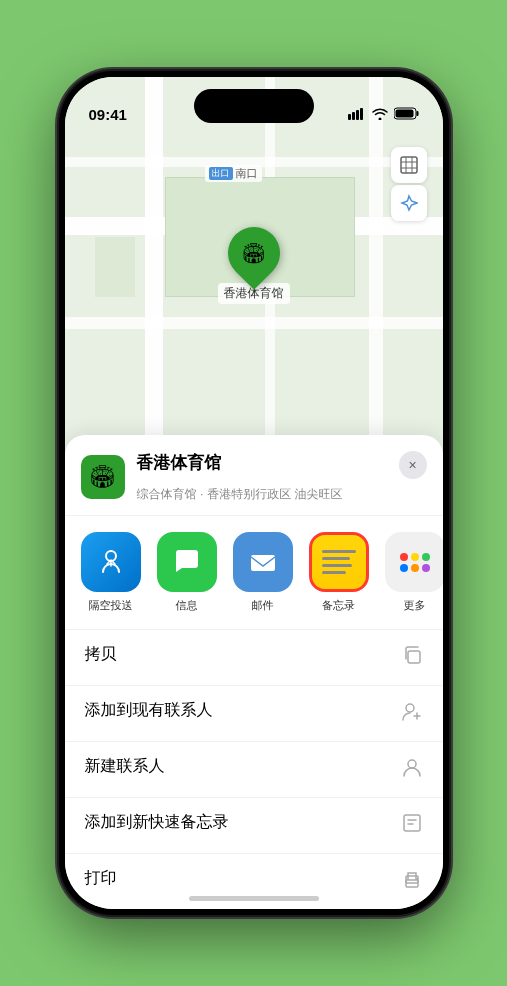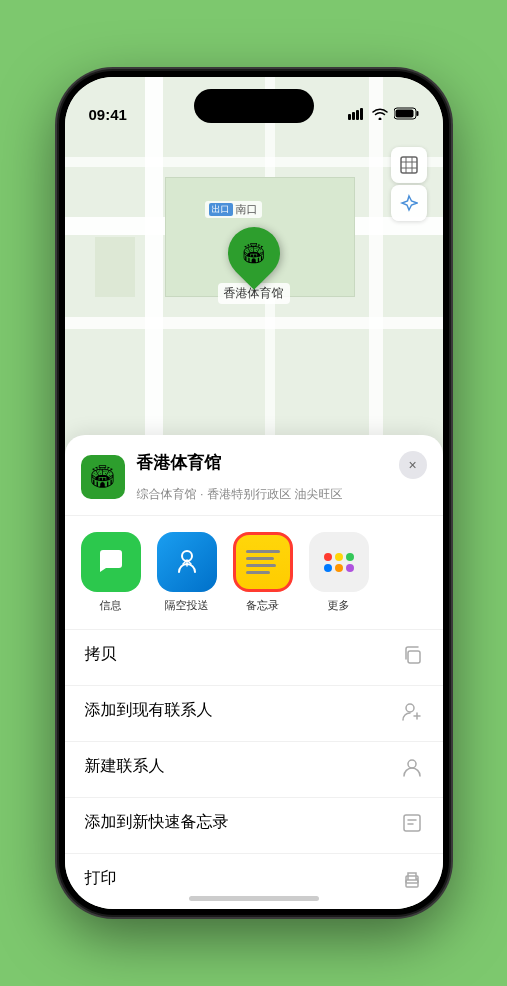--- a/index.html
+++ b/index.html
@@ -137,21 +137,20 @@
       top: 88px;
       left: 140px;
       font-size: 11px;
       color: #555;
       background: rgba(255,255,255,0.8);
       padding: 1px 4px;
       border-radius: 3px;
       display: flex;
       align-items: center;
       gap: 3px;
-      margin-top: 36px;
     }
     .label-badge {
       background: #4a90d9;
       color: #fff;
       font-size: 9px;
       padding: 0 3px;
       border-radius: 2px;
     }
     
     .map-controls {
@@ -425,39 +424,48 @@
           <p>综合体育馆 · 香港特别行政区 油尖旺区</p>
         </div>
         <div class="close-btn">
           <span>×</span>
         </div>
       </div>
 
       <div class="share-row">
 
         <div class="share-item">
-          <div class="share-icon messages">
-            <svg width="34" height="34" viewBox="0 0 34 34" fill="none">
-                <path d="M6 8a3 3 0 013-3h16a3 3 0 013 3v12a3 3 0 01-3 3H12l-6 4V8z" fill="white"></path>
-              </svg>
-          </div>
-          <span class="share-label">信息</span>
-        </div>
-
-        <div class="share-item">
           <div class="share-icon airdrop">
             <svg width="32" height="32" viewBox="0 0 32 32" fill="none">
                 <circle cx="16" cy="10" r="5" stroke="white" stroke-width="2"></circle>
                 <path d="M8 26c0-4.4 3.6-8 8-8s8 3.6 8 8" stroke="white" stroke-width="2" stroke-linecap="round"></path>
                 <path d="M16 20v-4M12 18l4-4 4 4" stroke="white" stroke-width="1.5" stroke-linecap="round" stroke-linejoin="round"></path>
               </svg>
           </div>
           <span class="share-label">隔空投送</span>
         </div>
 
+        <div class="share-item">
+          <div class="share-icon messages">
+            <svg width="34" height="34" viewBox="0 0 34 34" fill="none">
+                <path d="M6 8a3 3 0 013-3h16a3 3 0 013 3v12a3 3 0 01-3 3H12l-6 4V8z" fill="white"></path>
+              </svg>
+          </div>
+          <span class="share-label">信息</span>
+        </div>
+
+        <div class="share-item">
+          <div class="share-icon mail">
+            <svg width="34" height="34" viewBox="0 0 34 34" fill="none">
+                <rect x="5" y="10" width="24" height="16" rx="2" fill="white"></rect>
+                <path d="M5 12l12 9 12-9" stroke="#4a90d9" stroke-width="1.5"></path>
+              </svg>
+          </div>
+          <span class="share-label">邮件</span>
+        </div>
 
         <div class="share-item">
           <div class="share-icon notes">
             <div class="notes-lines">
               <div class="note-line"></div>
               <div class="note-line"></div>
               <div class="note-line"></div>
               <div class="note-line"></div>
             </div>
           </div>

